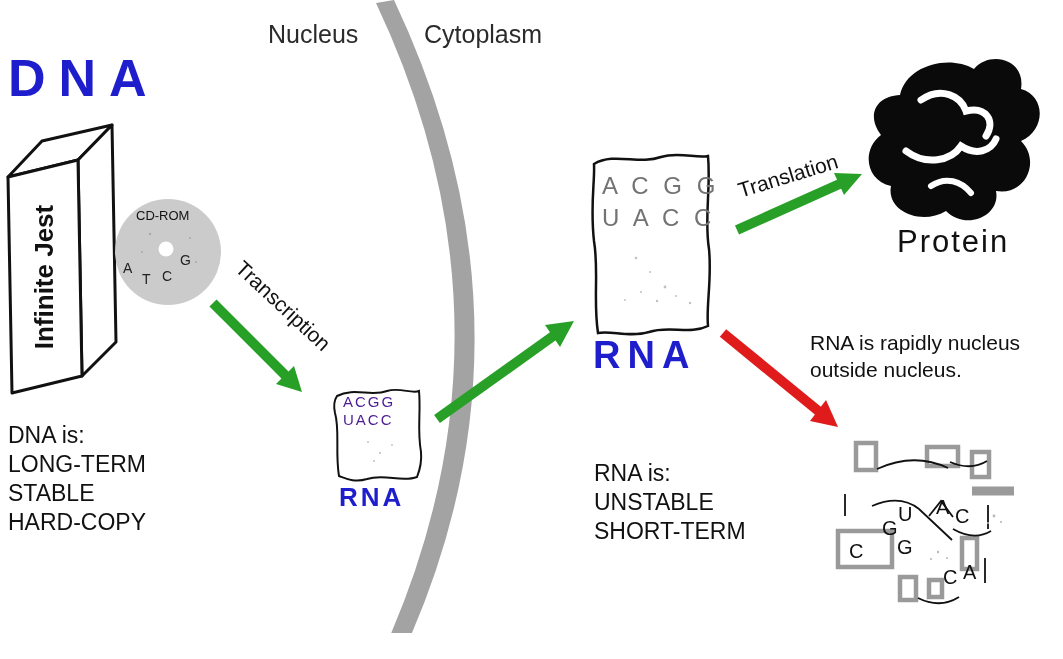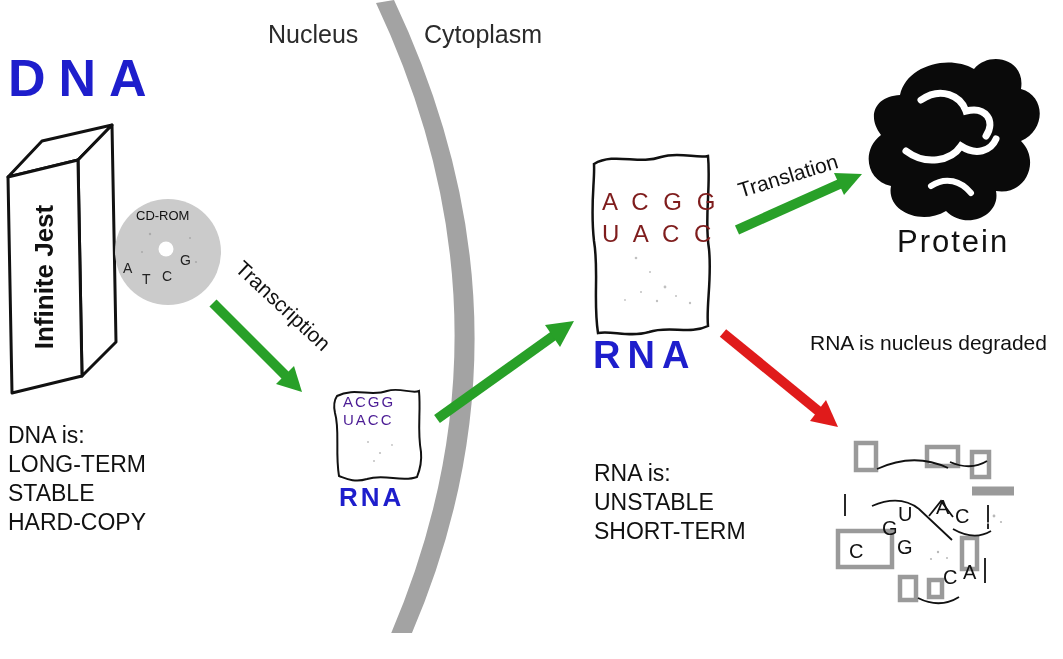--- a/index.html
+++ b/index.html
@@ -13,21 +13,21 @@
   .region-label{font-size:25px;color:#2b2b2b;}
   .dna-title{left:8px;top:48px;font-size:52px;font-weight:bold;color:#1e1ecc;letter-spacing:13px;}
   .book-spine{left:44px;top:277px;transform:translate(-50%,-50%) rotate(-90deg);
     font-size:26px;font-weight:bold;color:#111;}
   .cd-title{left:136px;top:208px;font-size:13px;color:#111;}
   .cd-letter{font-size:14px;color:#222;}
   .rot-label{font-size:21px;color:#111;}
   .transcription{left:283px;top:306px;transform:translate(-50%,-50%) rotate(43deg);}
   .translation{left:788px;top:176px;transform:translate(-50%,-50%) rotate(-17deg);}
   .paper-text-small{left:343px;top:393px;font-size:15px;letter-spacing:2px;line-height:18px;color:#4c1d95;}
-  .paper-text-large{left:602px;top:170px;font-size:24px;letter-spacing:4px;line-height:32px;color:#7f1d1d;margin-top:16px;}
+  .paper-text-large{left:602px;top:170px;font-size:24px;letter-spacing:4px;line-height:32px;color:#737373;}
   .rna-small-title{left:339px;top:482px;font-size:26px;font-weight:bold;color:#1e1ecc;letter-spacing:3px;}
   .rna-large-title{left:593px;top:334px;font-size:38px;font-weight:bold;color:#1e1ecc;letter-spacing:7px;}
   .protein-title{left:897px;top:224px;font-size:31px;letter-spacing:2px;color:#111;text-align:center;}
   .props{font-size:23px;line-height:29px;color:#111;}
   .dna-props{left:8px;top:397px;margin-top:24px;}
   .rna-props{left:594px;top:459px;}
   .degrade-note{left:810px;top:329px;font-size:21px;line-height:27px;color:#111;white-space:nowrap;}
   .frag-letter{font-size:20px;color:#111;}
 </style>
 </head>
@@ -181,21 +181,22 @@
 
   <div class="abs lbl protein-title">Protein</div>
 
   <div class="abs props rna-props">
     <div>RNA is:</div>
     <div>UNSTABLE</div>
     <div>SHORT-TERM</div>
   </div>
 
   <div class="abs degrade-note">
-    <div>RNA is nucleus degraded</div>
+    <div>RNA is rapidly nucleus</div>
+    <div>outside nucleus.</div>
   </div>
 
   <div class="abs frag-letter" style="left:898px;top:503px;">U</div>
   <div class="abs frag-letter" style="left:936px;top:496px;">A</div>
   <div class="abs frag-letter" style="left:955px;top:505px;">C</div>
   <div class="abs frag-letter" style="left:882px;top:517px;">G</div>
   <div class="abs frag-letter" style="left:897px;top:536px;">G</div>
   <div class="abs frag-letter" style="left:849px;top:540px;">C</div>
   <div class="abs frag-letter" style="left:943px;top:566px;">C</div>
   <div class="abs frag-letter" style="left:963px;top:561px;">A</div>

